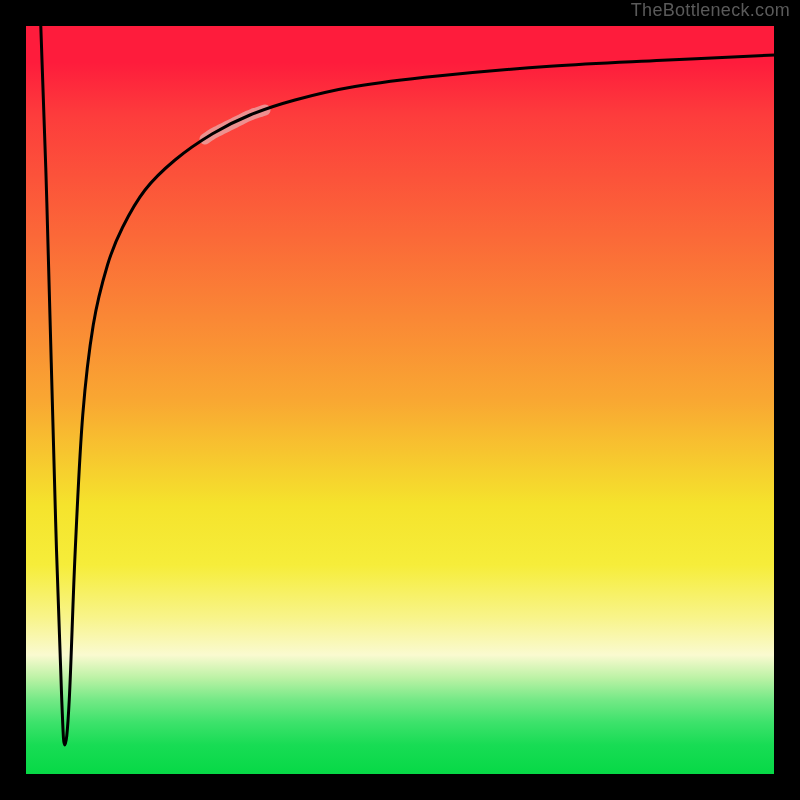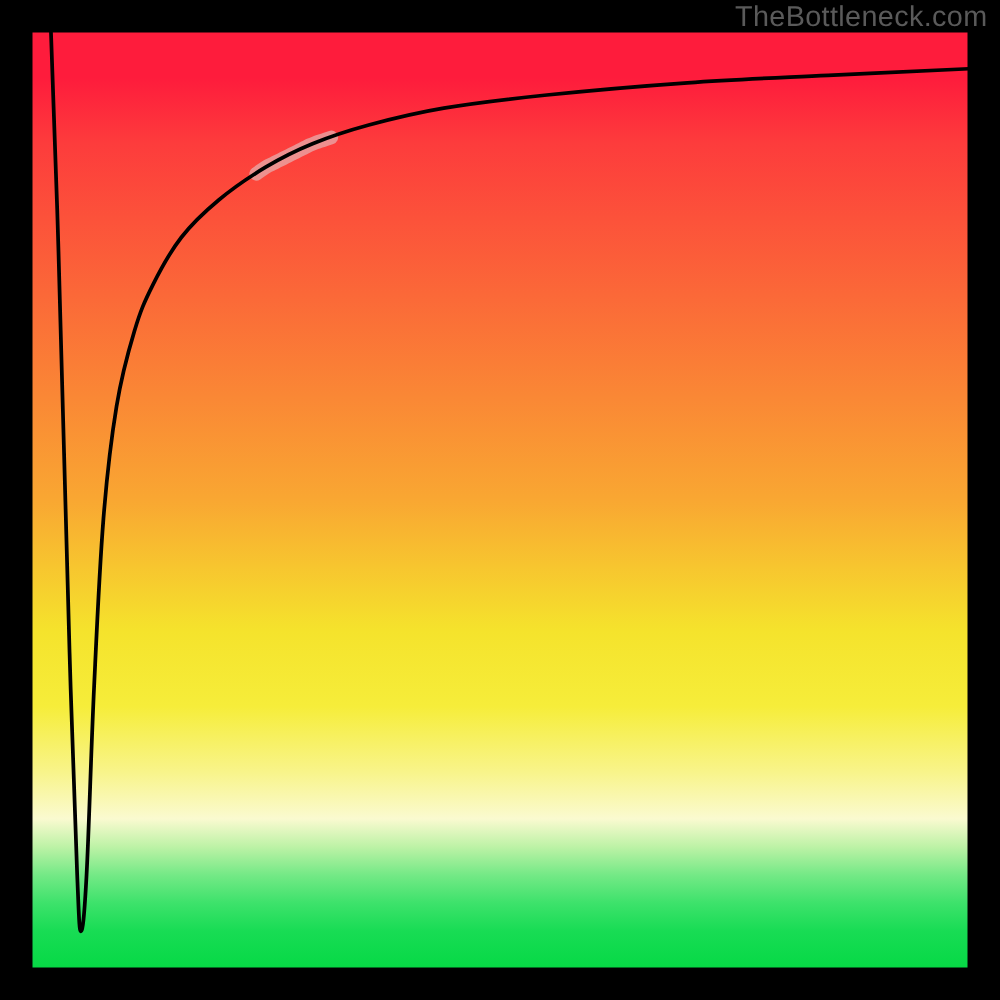--- a/index.html
+++ b/index.html
@@ -59,21 +59,21 @@
     width: 750px;
     height: 750px;
     z-index: 3;
     pointer-events: none;
   }
   .watermark {
     position: absolute;
     top: 0px;
     right: 10px;
     color: #5a5a5a;
-    font-size: 23px;
+    font-size: 18px;
     letter-spacing: 0.3px;
     z-index: 6;
     pointer-events: none;
     font-weight: 500;
   }
   .highlight-seg {
     stroke: rgba(230, 180, 180, 0.7);
     stroke-width: 11;
     stroke-linecap: round;
     fill: none;

